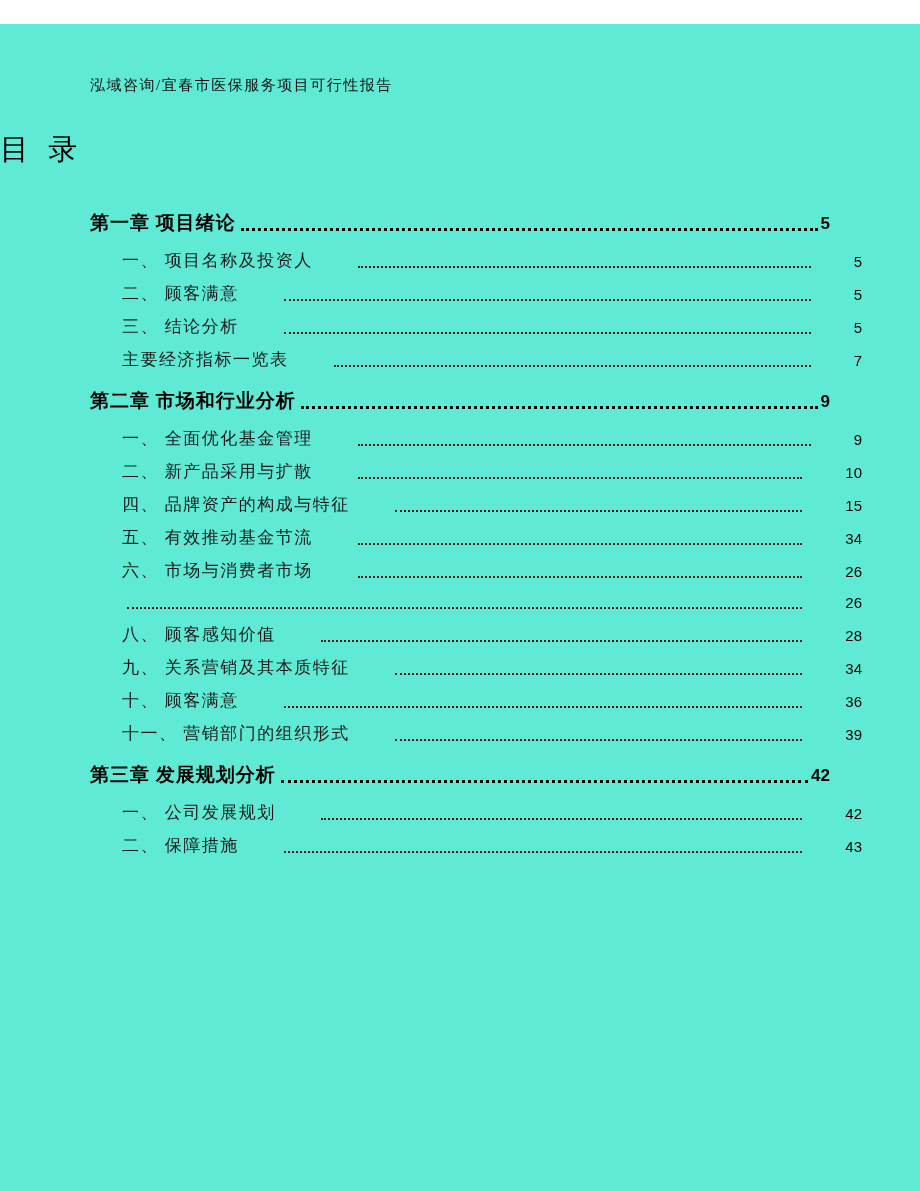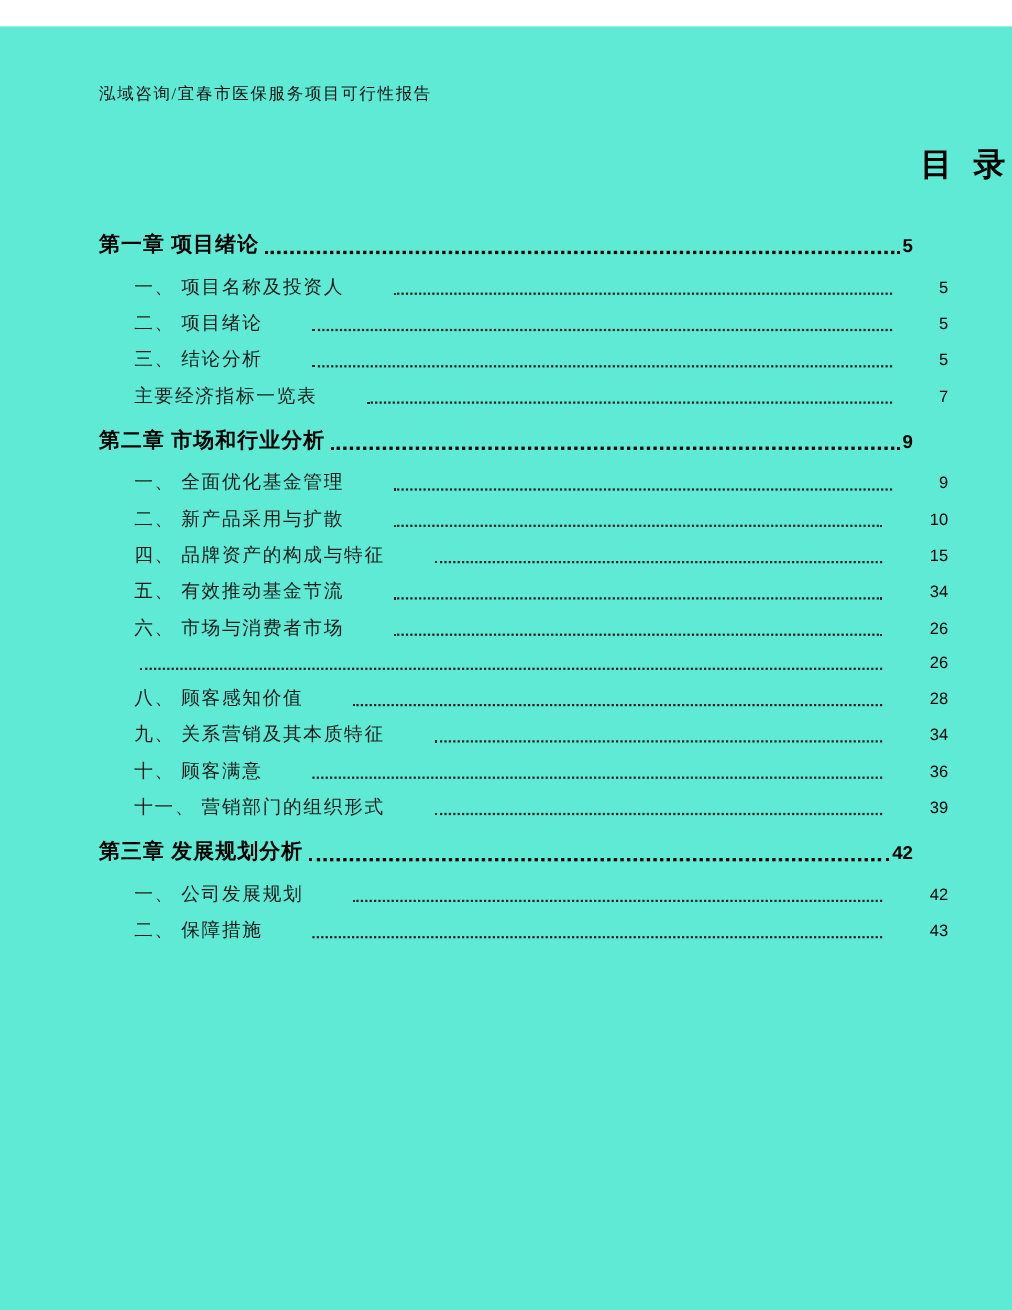--- a/index.html
+++ b/index.html
@@ -24,23 +24,23 @@
     font-size: 15px;
     letter-spacing: 1.5px;
     color: #111111;
     white-space: nowrap;
   }
   .doc-title {
     position: absolute;
     top: 106px;
     left: 0;
     width: 100%;
-    text-align: right;
+    text-align: left;
     font-size: 29px;
-    font-weight: bold;
+    font-weight: normal;
     letter-spacing: 6px;
     color: #000000;
   }
   .toc {
     position: absolute;
     top: 170px;
     left: 90px;
     width: 740px;
   }
   .toc-row {
@@ -111,21 +111,21 @@
     <span class="toc-page">5</span>
   </div>
 
   <div class="toc-row level-sub">
     <span class="toc-label">一、 项目名称及投资人</span>
     <span class="toc-leader"></span>
     <span class="toc-page">5</span>
   </div>
 
   <div class="toc-row level-sub">
-    <span class="toc-label">二、 项目绪论</span>
+    <span class="toc-label">二、 顾客满意</span>
     <span class="toc-leader"></span>
     <span class="toc-page">5</span>
   </div>
 
   <div class="toc-row level-sub">
     <span class="toc-label">三、 结论分析</span>
     <span class="toc-leader"></span>
     <span class="toc-page">5</span>
   </div>
 

